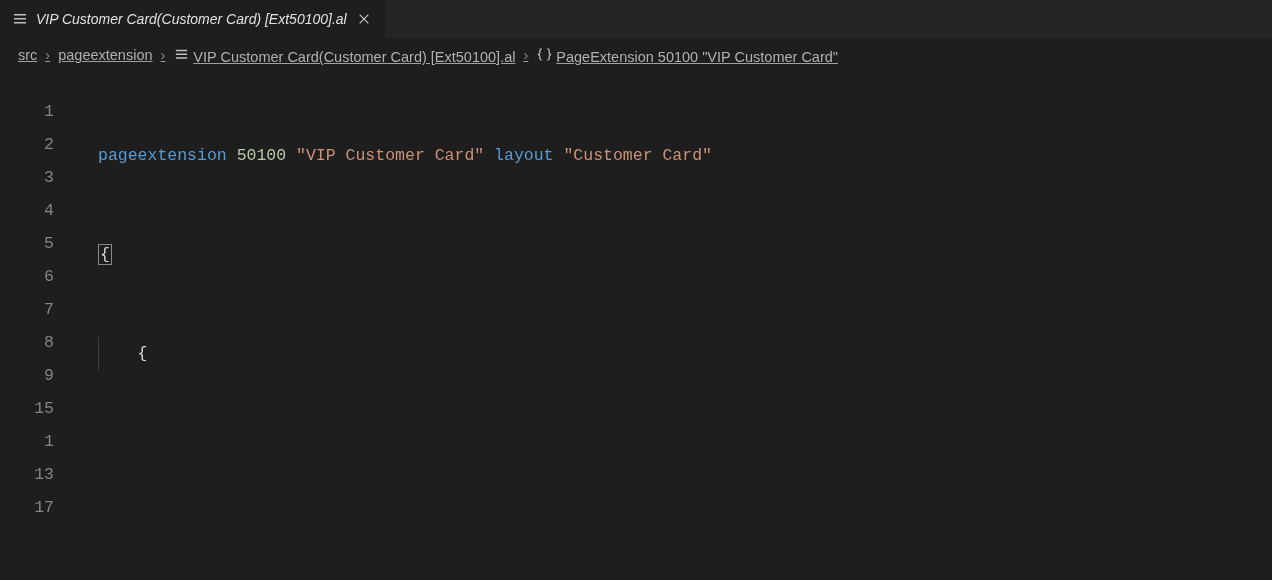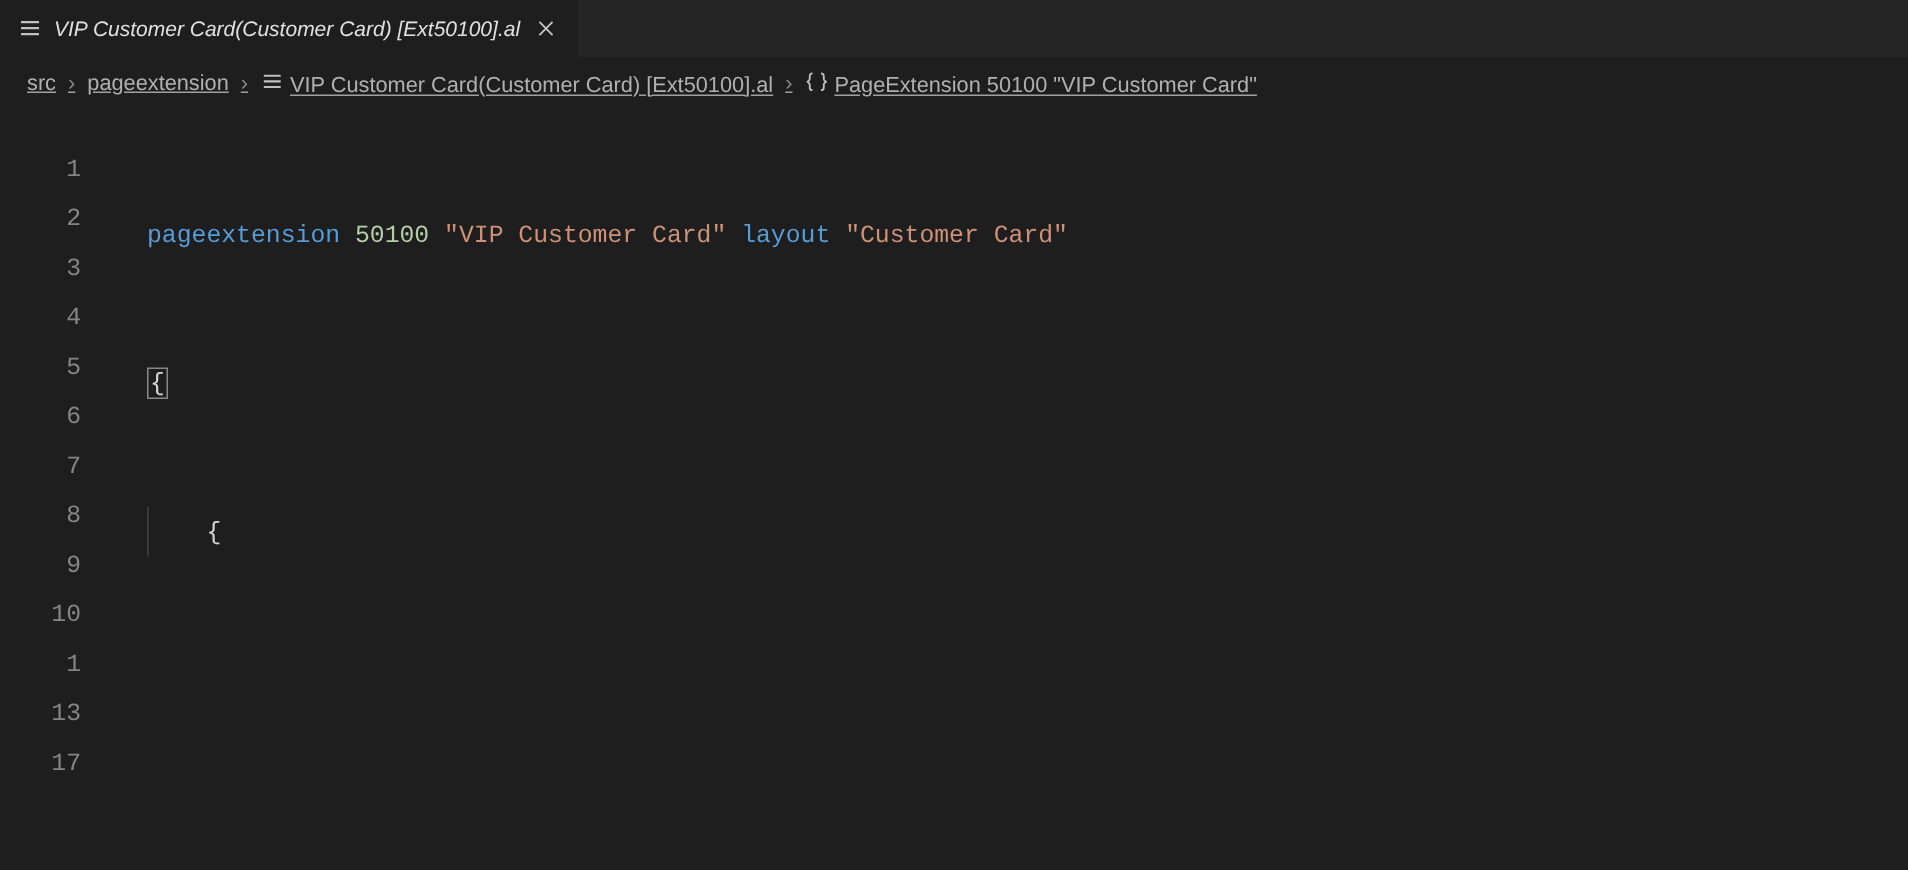--- a/index.html
+++ b/index.html
@@ -164,21 +164,21 @@
   <div class="gutter">
     <div>1</div>
     <div>2</div>
     <div>3</div>
     <div>4</div>
     <div>5</div>
     <div>6</div>
     <div>7</div>
     <div>8</div>
     <div>9</div>
-    <div>10</div>
+    <div>15</div>
     <div>1</div>
     <div>13</div>
     <div>17</div>
   </div>
   <div class="code">
     <div class="line"><span class="kw">pageextension</span> <span class="num">50100</span> <span class="str">"VIP Customer Card"</span> <span class="kw">layout</span> <span class="str">"Customer Card"</span></div>
     <div class="line"><span class="bracket-box">{</span></div>
     <div class="line"><span class="guide" style="left:18px"></span>    <span>{</span></div>
     
     

